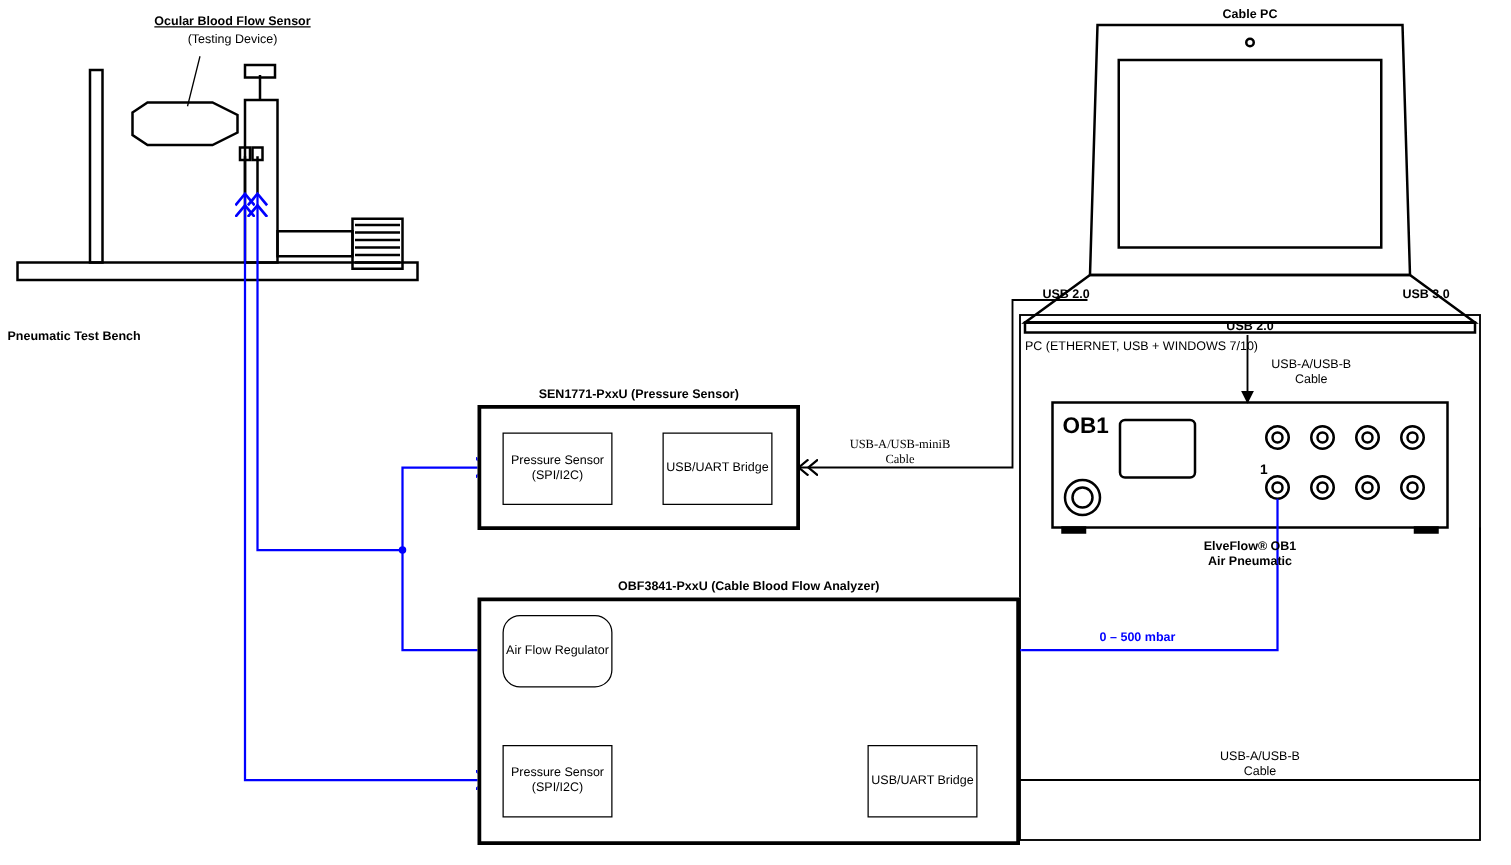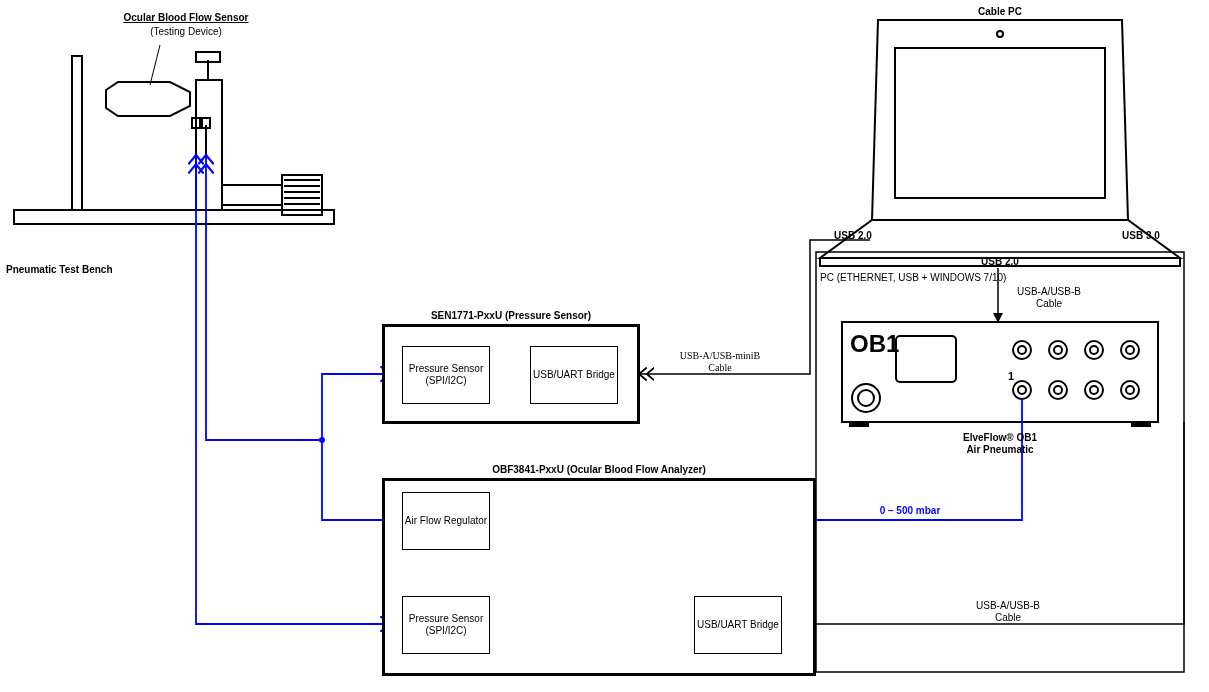--- a/index.html
+++ b/index.html
@@ -183,38 +183,38 @@
   <div class="lbl bold" style="left:382px; top:310px; width:258px;">SEN1771-PxxU (Pressure Sensor)</div>
   <div class="inner" style="left:402px; top:346px; width:88px; height:58px;">Pressure
 Sensor
 (SPI/I2C)</div>
   <div class="inner" style="left:530px; top:346px; width:88px; height:58px;">USB/UART
 Bridge</div>
   <div class="lbl small" style="left:660px; top:350px; width:120px;font-family:Liberation Serif, serif;">USB-A/USB-miniB
 Cable</div>
 
   <div class="box" style="left:382px; top:478px; width:434px; height:198px; border-width:3px;"></div>
-  <div class="lbl bold" style="left:382px; top:464px; width:434px;">OBF3841-PxxU (Ocular Blood Flow Analyzer)</div>
-  <div class="inner" style="left:402px; top:492px; width:88px; height:58px;">Air Flow
+  <div class="lbl bold" style="left:382px; top:464px; width:434px;">OBF3841-PxxU (Cable Blood Flow Analyzer)</div>
+  <div class="inner" style="left:402px; top:492px; width:88px; height:58px;border-radius:14px;">Air Flow
 Regulator</div>
   <div class="inner" style="left:402px; top:596px; width:88px; height:58px;">Pressure
 Sensor
 (SPI/I2C)</div>
   <div class="inner" style="left:694px; top:596px; width:88px; height:58px;">USB/UART
 Bridge</div>
   <div class="lbl small" style="left:948px; top:600px; width:120px;">USB-A/USB-B
 Cable</div>
   <div class="lbl bold" style="left:850px; top:505px; width:120px; color:#00f;">0 – 500 mbar</div>
 
   <div class="lbl bold" style="left:940px; top:6px; width:120px;">Cable PC</div>
   <div class="lbl bold" style="left:834px; top:230px;">USB 2.0</div>
   <div class="lbl bold" style="left:1122px; top:230px;text-align:center;">USB 3.0</div>
   <div class="lbl bold" style="left:940px; top:256px; width:120px;">USB 2.0</div>
   <div class="lbl small" style="left:820px; top:272px; text-align:center;">PC (ETHERNET, USB + WINDOWS 7/10)</div>
   <div class="lbl small" style="left:1004px; top:286px; width:90px;">USB-A/USB-B
 Cable</div>
 
-  <div class="lbl bold" style="left:850px; top:330px; font-size:24px;">OB1</div>
+  <div class="lbl bold" style="left:850px; top:330px; font-size:18px;">OB1</div>
   <div class="lbl bold" style="left:1008px; top:370px; font-size:11px;">1</div>
   <div class="lbl bold" style="left:940px; top:432px; width:120px;">ElveFlow® OB1
 Air Pneumatic</div>
 
 </div>
 
 </body></html>

